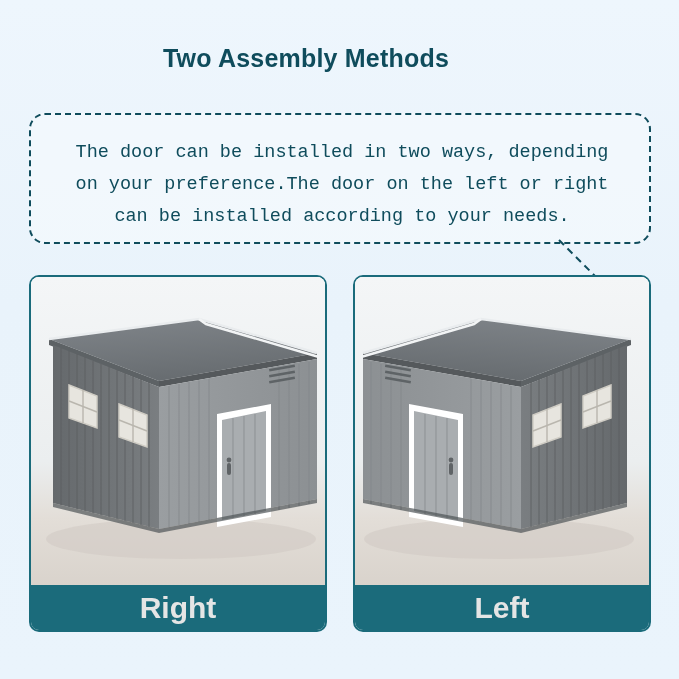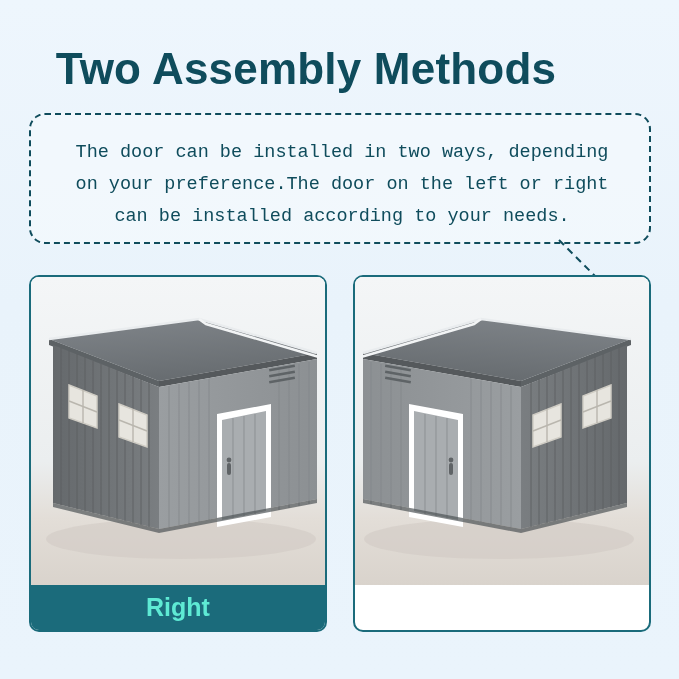--- a/index.html
+++ b/index.html
@@ -21,21 +21,21 @@
     box-sizing: border-box;
   }
 
   
   .title {
     position: absolute;
     top: 44px;
     left: 0;
     width: 612px;
     text-align: center;
-    font-size: 44px;
+    font-size: 25px;
     font-weight: bold;
     color: #0f4c5c;
     letter-spacing: 0.2px;
   }
 
   
   .callout {
     position: absolute;
     left: 29px;
     top: 113px;
@@ -94,22 +94,22 @@
     overflow: hidden;
     background: linear-gradient(180deg, #f2f4f5 0%, #eceff0 55%, #e6e3df 78%, #ded9d3 100%);
   }
   .panel-label {
     position: absolute;
     left: 0;
     bottom: 0;
     width: 100%;
     height: 45px;
     background: #1b6b7b;
-    color: #5eead4;
-    font-size: 25px;
+    color: #e5e5e5;
+    font-size: 30px;
     font-weight: bold;
     display: flex;
     align-items: center;
     justify-content: center;
   }
   .shed-svg {
     position: absolute;
     left: 0;
     top: 0;
     width: 100%;
@@ -312,16 +312,17 @@
             <line x1="92" y1="141" x2="92" y2="241"></line>
             <line x1="81" y1="139" x2="81" y2="239"></line>
             <line x1="70" y1="137" x2="70" y2="237"></line>
           </g>
           <rect x="94" y="186" width="4" height="12" rx="2" fill="#5f6366"></rect>
           <circle cx="96" cy="183" r="2.4" fill="#5f6366"></circle>
 
           <polygon points="272,226 166,252 8,222 8,226 166,256 272,230" fill="#4f5457" opacity="0.7"></polygon>
         </svg>
       </div>
+      <div class="panel-label">Left</div>
     </div>
 
   </div>
 </div>
 
 </body></html>

